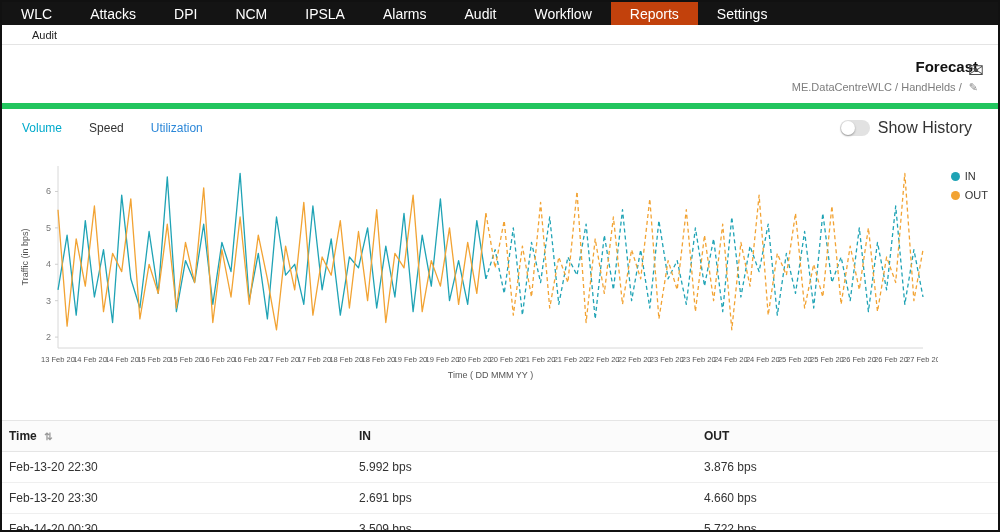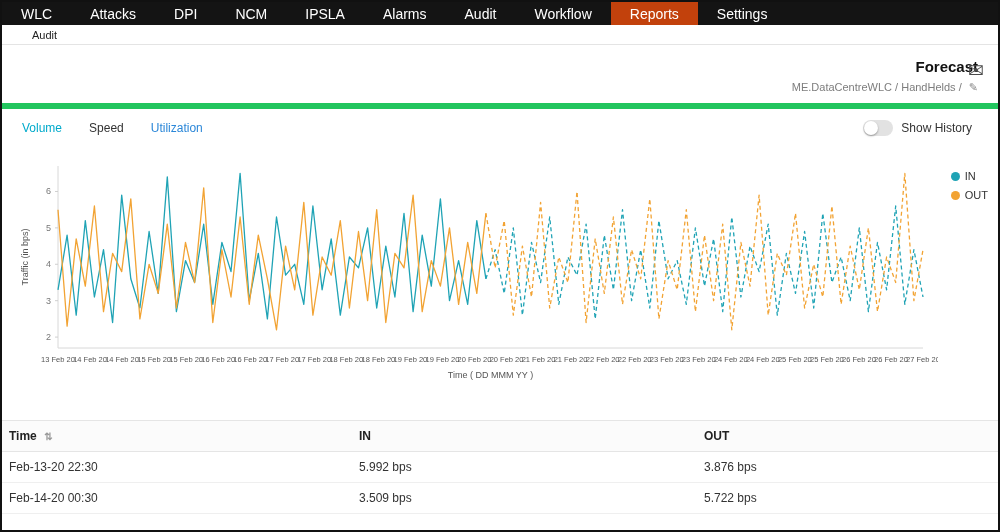--- a/index.html
+++ b/index.html
@@ -30,21 +30,21 @@
   
   .tabsrow { display: flex; align-items: center; height: 37px; padding: 0 12px 0 20px; }
   .tab { font-size: 12px; margin-right: 27px; cursor: pointer; color: #2b87d8; }
   .tab.active { color: #00aacb; }
   .controls { margin-left: auto; display: flex; align-items: center; }
   .switch { width: 30px; height: 16px; border-radius: 9px; background: #e2e2e2; position: relative; cursor: pointer; }
   .switch .knob {
     width: 14px; height: 14px; border-radius: 50%; background: #fff; position: absolute;
     top: 1px; left: 1px; box-shadow: 0 1px 2px rgba(0,0,0,.35);
   }
-  .switch-label { font-size: 12px; color: #333; margin: 0 14px 0 8px; }
+  .switch-label { font-size: 16px; color: #333; margin: 0 14px 0 8px; }
   .range-box {
     display: flex; align-items: center; border: 1px solid #ddd; height: 28px;
     padding: 0 12px; cursor: pointer; background: #fff; min-width: 118px;
   }
   .range-box .sep { width: 1px; height: 16px; background: #ddd; margin: 0 9px; }
   .range-label { font-size: 12px; color: #333; }
   
   .chart-section { position: relative; padding: 12px 0 0 16px; height: 274px; }
   .legend { position: absolute; right: 10px; top: 24px; display: flex; flex-direction: column; gap: 7px; }
   .legend-item { display: flex; align-items: center; font-size: 11px; color: #333; }
@@ -178,20 +178,25 @@
         <th>OUT</th>
       </tr>
     </thead>
     <tbody id="table-body">
         <tr>
           <td>Feb-13-20 22:30</td>
           <td>5.992 bps</td>
           <td>3.876 bps</td>
         </tr>
         <tr>
+          <td>Feb-13-20 23:30</td>
+          <td>2.691 bps</td>
+          <td>4.660 bps</td>
+        </tr>
+        <tr>
           <td>Feb-14-20 00:30</td>
           <td>3.509 bps</td>
           <td>5.722 bps</td>
         </tr>
       </tbody>
   </table>
 
 </div>
 
 </body></html>

